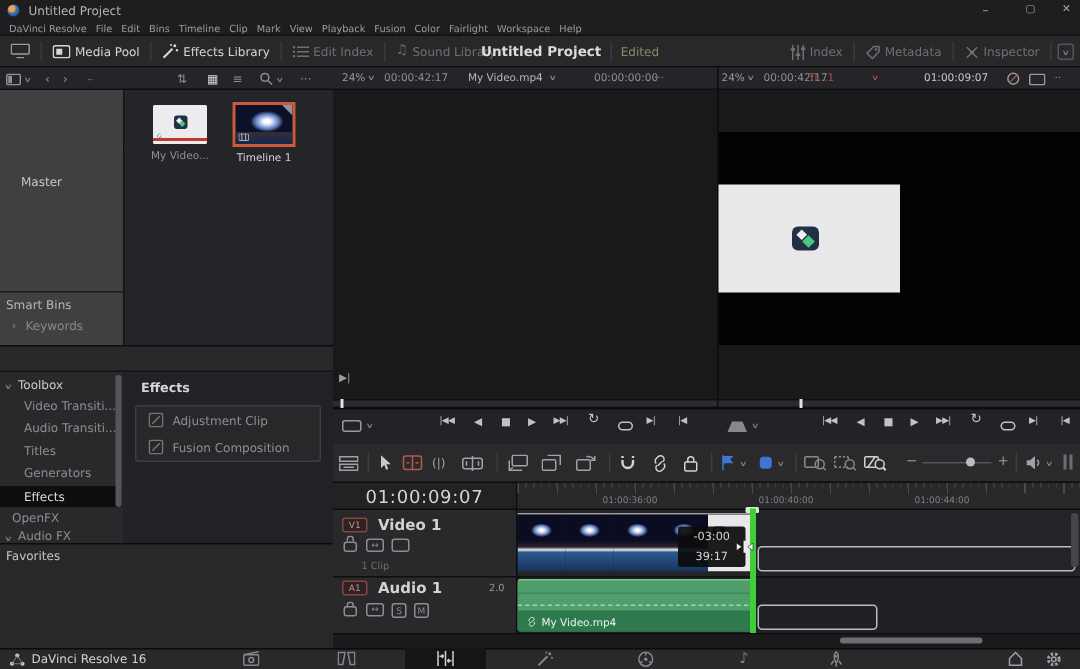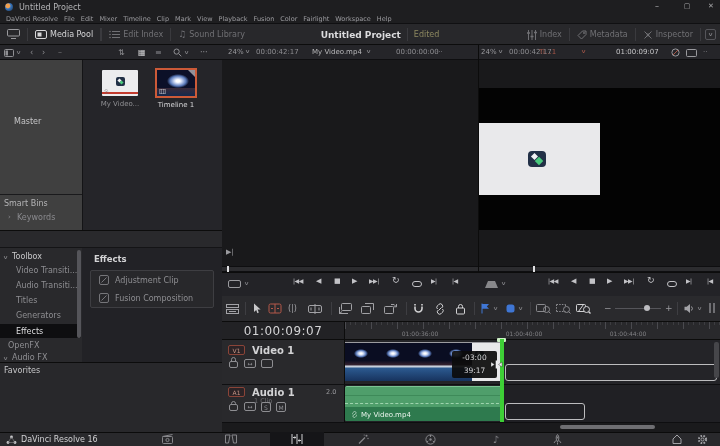--- a/index.html
+++ b/index.html
@@ -137,21 +137,21 @@
     <span class="wtitle txt">Untitled Project</span>
   </div>
   <span class="wctl" style="left:646px;">–</span>
   <span class="wctl" style="left:676px;font-size:7px;">▢</span>
   <span class="wctl" style="left:700px;font-size:7px;">✕</span>
 
   <div class="abs menubar">
     <span class="mitem">DaVinci Resolve</span>
     <span class="mitem">File</span>
     <span class="mitem">Edit</span>
-    <span class="mitem">Mixer</span>
+    <span class="mitem">Bins</span>
     <span class="mitem">Timeline</span>
     <span class="mitem">Clip</span>
     <span class="mitem">Mark</span>
     <span class="mitem">View</span>
     <span class="mitem">Playback</span>
     <span class="mitem">Fusion</span>
     <span class="mitem">Color</span>
     <span class="mitem">Fairlight</span>
     <span class="mitem">Workspace</span>
     <span class="mitem">Help</span>
@@ -166,20 +166,29 @@
     </span>
     <span class="tb-div"></span>
     <span class="tbtn on">
       <svg width="12" height="9" viewBox="0 0 12 9">
           <rect x="0.5" y="0.5" width="11" height="8" rx="1.5" fill="none" stroke="#d6d6d8"></rect>
           <rect x="2.5" y="2.5" width="4" height="4" fill="#d6d6d8"></rect>
         </svg>
       <span class="txt">Media Pool</span>
     </span>
     <span class="tb-div"></span>
+    <span class="tbtn on">
+      <svg width="11" height="10" viewBox="0 0 11 10">
+          <path d="M1 9.5 L7 3.5" stroke="#d6d6d8" stroke-width="1.4"></path>
+          <circle cx="8.5" cy="1.5" r="1" fill="#d6d6d8"></circle>
+          <circle cx="10" cy="4.5" r=".8" fill="#d6d6d8"></circle>
+          <circle cx="6" cy="1" r=".7" fill="#d6d6d8"></circle>
+        </svg>
+      <span class="txt">Effects Library</span>
+    </span>
     <span class="tb-div"></span>
     <span class="tbtn">
       <svg width="11" height="9" viewBox="0 0 11 9">
           <path d="M3 1.5h8M3 4.5h8M3 7.5h8" stroke="#707074"></path>
           <circle cx="1" cy="1.5" r=".8" fill="#707074"></circle>
           <circle cx="1" cy="4.5" r=".8" fill="#707074"></circle>
           <circle cx="1" cy="7.5" r=".8" fill="#707074"></circle>
         </svg>
       <span class="txt">Edit Index</span>
     </span>
@@ -521,21 +530,21 @@
   <span class="badge" style="left:228px;top:345px;">V1</span>
   <span class="tname" style="left:252px;top:345px;">Video 1</span>
   <span class="hicon" style="left:229px;top:359px;width:9px;height:7px;margin-top:2px;"></span>
   <svg class="abs" style="left:231px;top:357px;" width="5" height="4" viewBox="0 0 5 4">
       <path d="M0.5 4 V2.5 a2 2 0 0 1 4 0 V4" fill="none" stroke="#8e8e92"></path>
     </svg>
   <span class="hicon" style="left:244px;top:359px;width:12px;height:9px;">
       <span class="hglyph" style="display:block;line-height:8px;">↔</span>
     </span>
   <span class="hicon" style="left:261px;top:359px;width:12px;height:9px;"></span>
-  <span class="tsmall" style="left:254px;top:373px;margin-top:24px;">1 Clip</span>
+  <span class="tsmall" style="left:241px;top:373px;">1 Clip</span>
 
   <span class="badge" style="left:228px;top:387px;">A1</span>
   <span class="tname" style="left:252px;top:387px;">Audio 1</span>
   <span class="tsmall" style="left:326px;top:388px;color:#9a9a9e;">2.0</span>
   <span class="hicon" style="left:229px;top:404px;width:9px;height:7px;"></span>
   <svg class="abs" style="left:231px;top:401px;" width="5" height="4" viewBox="0 0 5 4">
       <path d="M0.5 4 V2.5 a2 2 0 0 1 4 0 V4" fill="none" stroke="#8e8e92"></path>
     </svg>
   <span class="hicon" style="left:244px;top:402px;width:12px;height:9px;">
       <span class="hglyph" style="display:block;line-height:8px;">↔</span>

